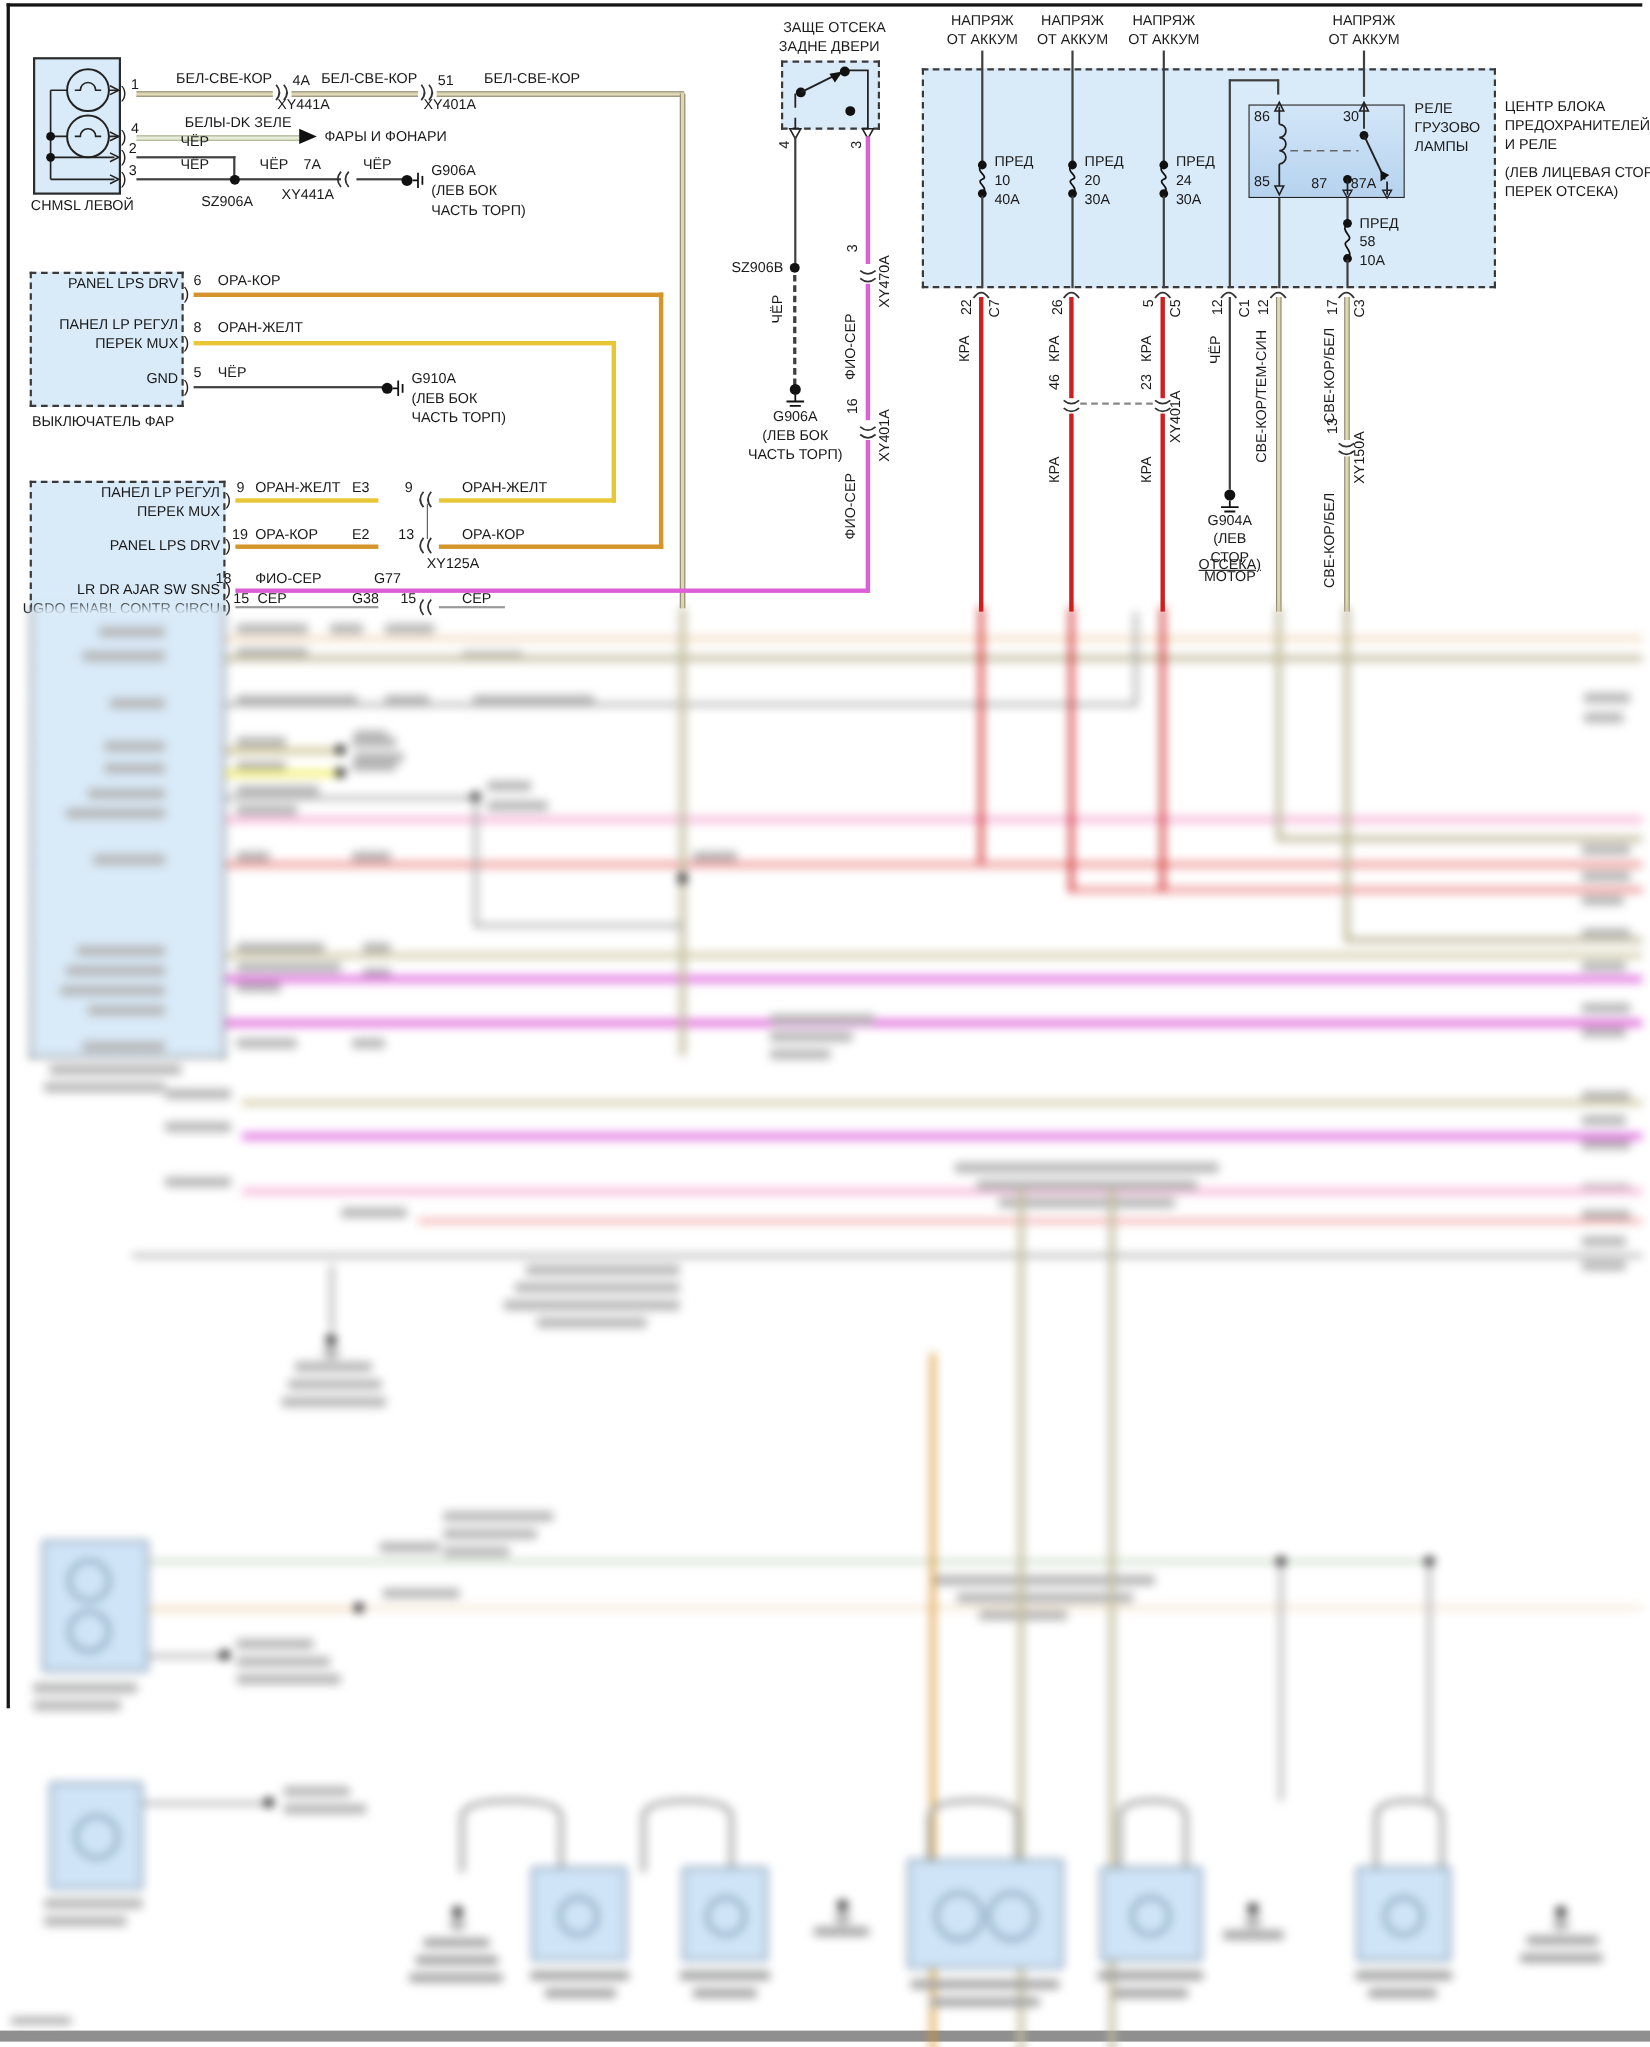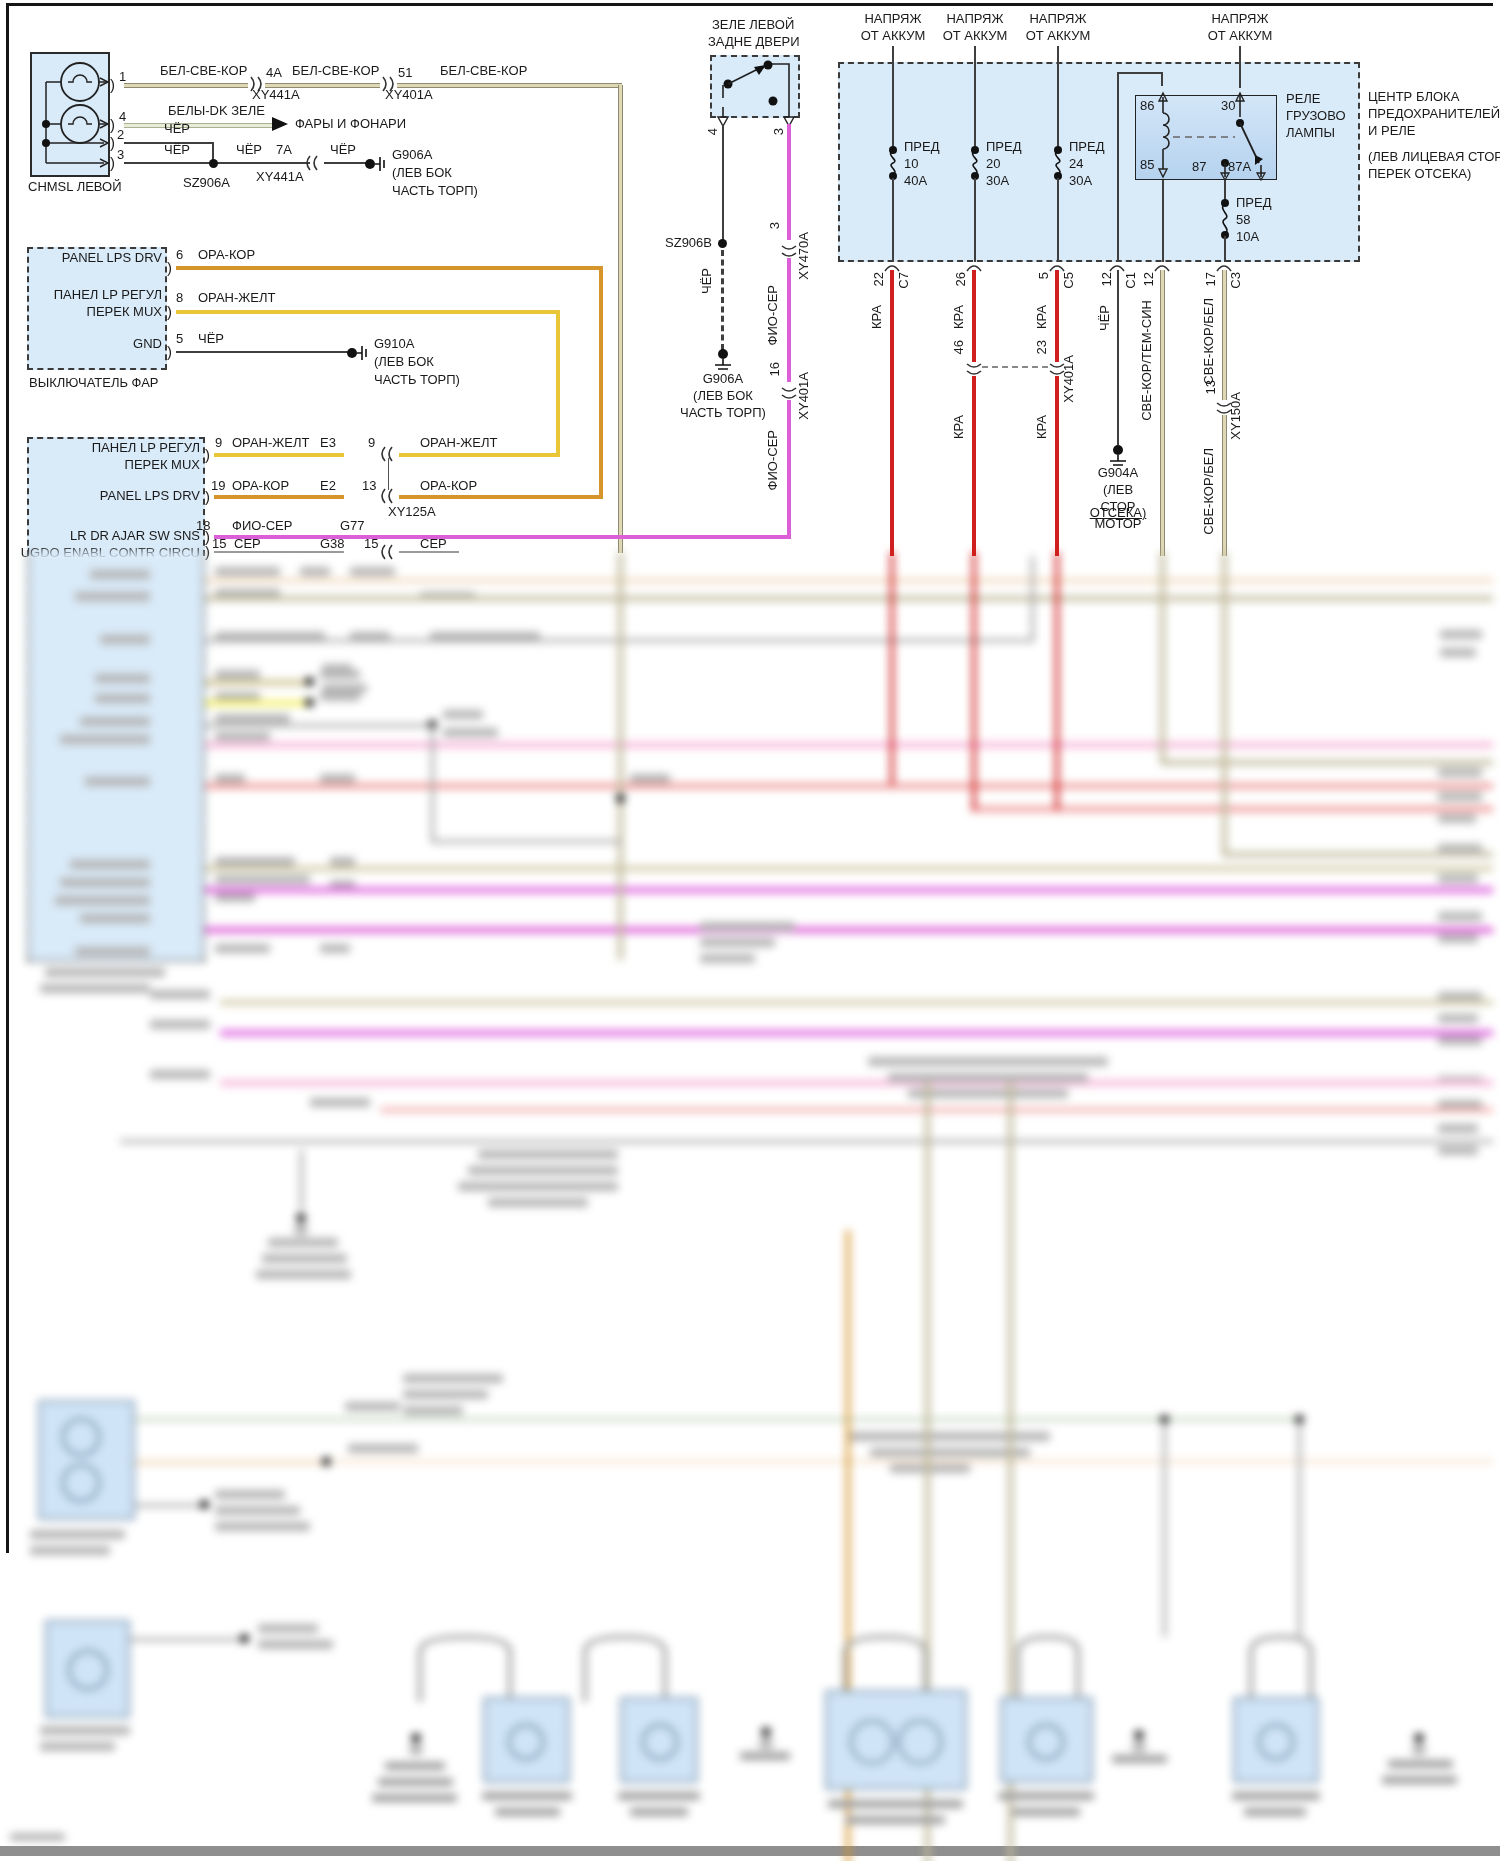--- a/index.html
+++ b/index.html
@@ -194,21 +194,21 @@
   <div class="wh gry thin" style="left:214px;top:551px;width:130px;"></div>
   <div class="t" style="left:234px;top:537px;">СЕР</div>
   <div class="t" style="left:320px;top:537px;">G38</div>
   <div class="t" style="left:364px;top:537px;">15</div>
   <svg width="16" height="18" style="left:381px;top:543px;">
       <path d="M11 2 Q5 9 11 16 M4 2 Q-2 9 4 16" fill="none" stroke="#333" stroke-width="1.6"></path>
     </svg>
   <div class="t" style="left:420px;top:537px;">СЕР</div>
   <div class="wh gry thin" style="left:399px;top:551px;width:60px;"></div>
 
-  <div class="t" style="left:712px;top:18px;">ЗЕЛЕ ЛЕВОЙ</div>
+  <div class="t" style="left:712px;top:18px;">ЗАЩЕ ОТСЕКА</div>
   <div class="t" style="left:708px;top:35px;">ЗАДНЕ ДВЕРИ</div>
   <div class="dbox" style="left:710px;top:55px;width:90px;height:63px;"></div>
   <svg width="90" height="78" style="left:710px;top:55px;">
     <path d="M13 43 V30 M61 9 H79 V52 M13 52 V62 M79 52 V62" fill="none" stroke="#222" stroke-width="1.6"></path>
     <circle cx="18" cy="29" r="4.5" fill="#111"></circle>
       <circle cx="58" cy="10" r="4.5" fill="#111"></circle>
       <circle cx="63" cy="46" r="4.5" fill="#111"></circle>
     <line x1="18" y1="29" x2="50" y2="13" stroke="#222" stroke-width="1.8"></line>
     <polygon points="56,10 44,12 49,20" fill="#111"></polygon>
     <polygon points="8,62 18,62 13,71 " fill="none" stroke="#222" stroke-width="1.4"></polygon>

